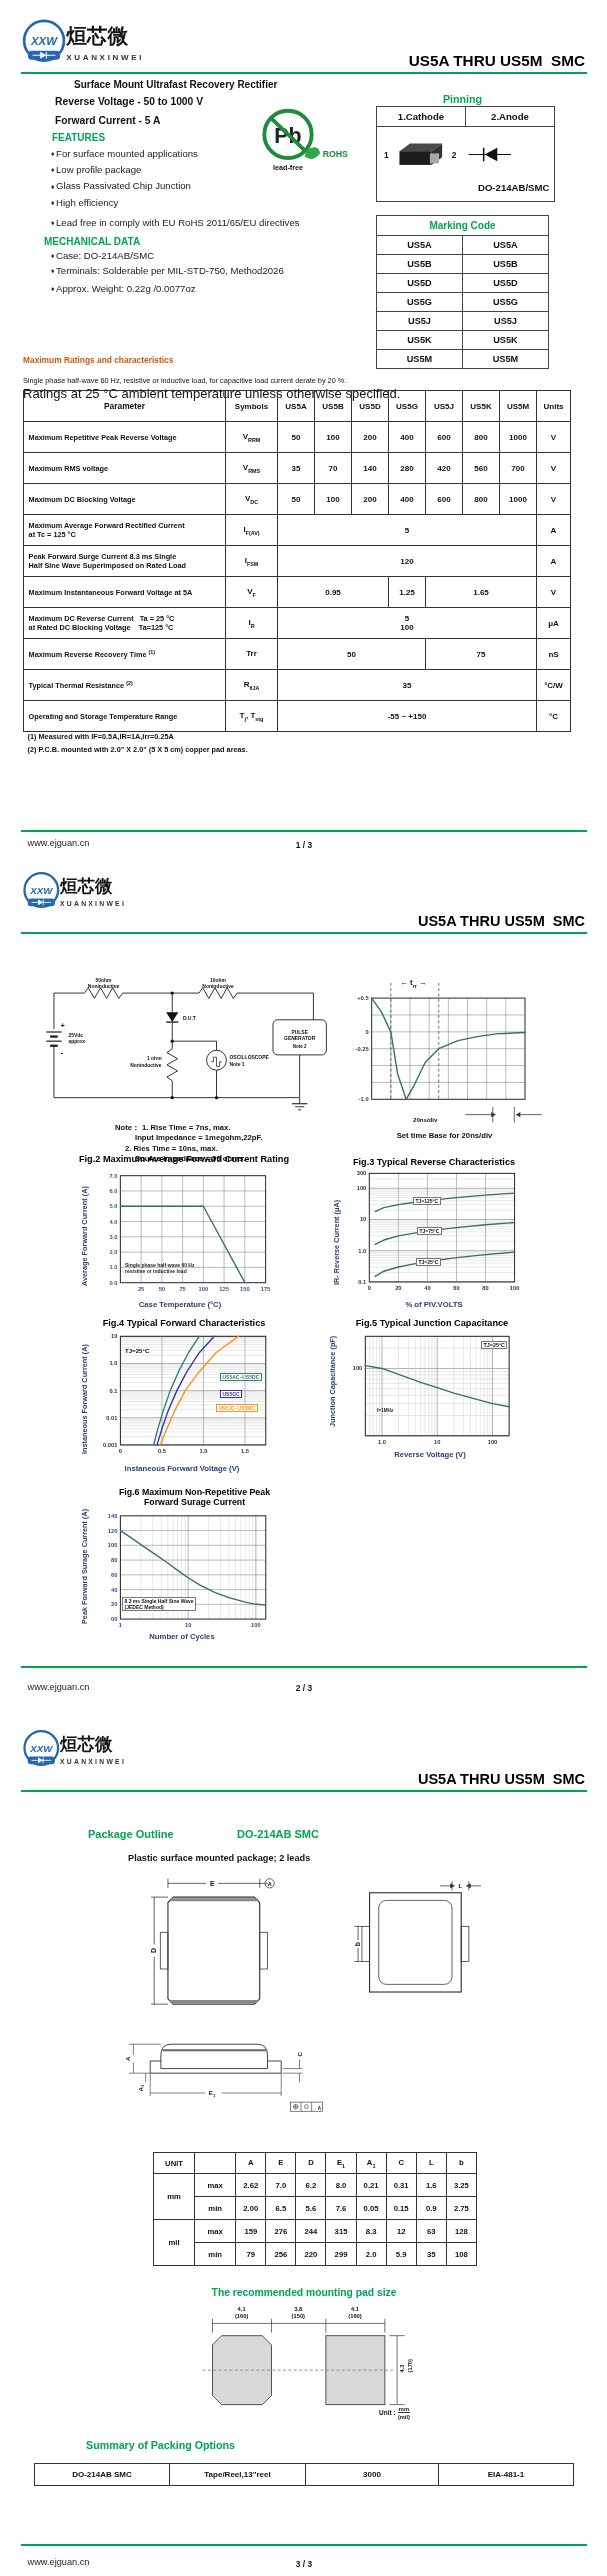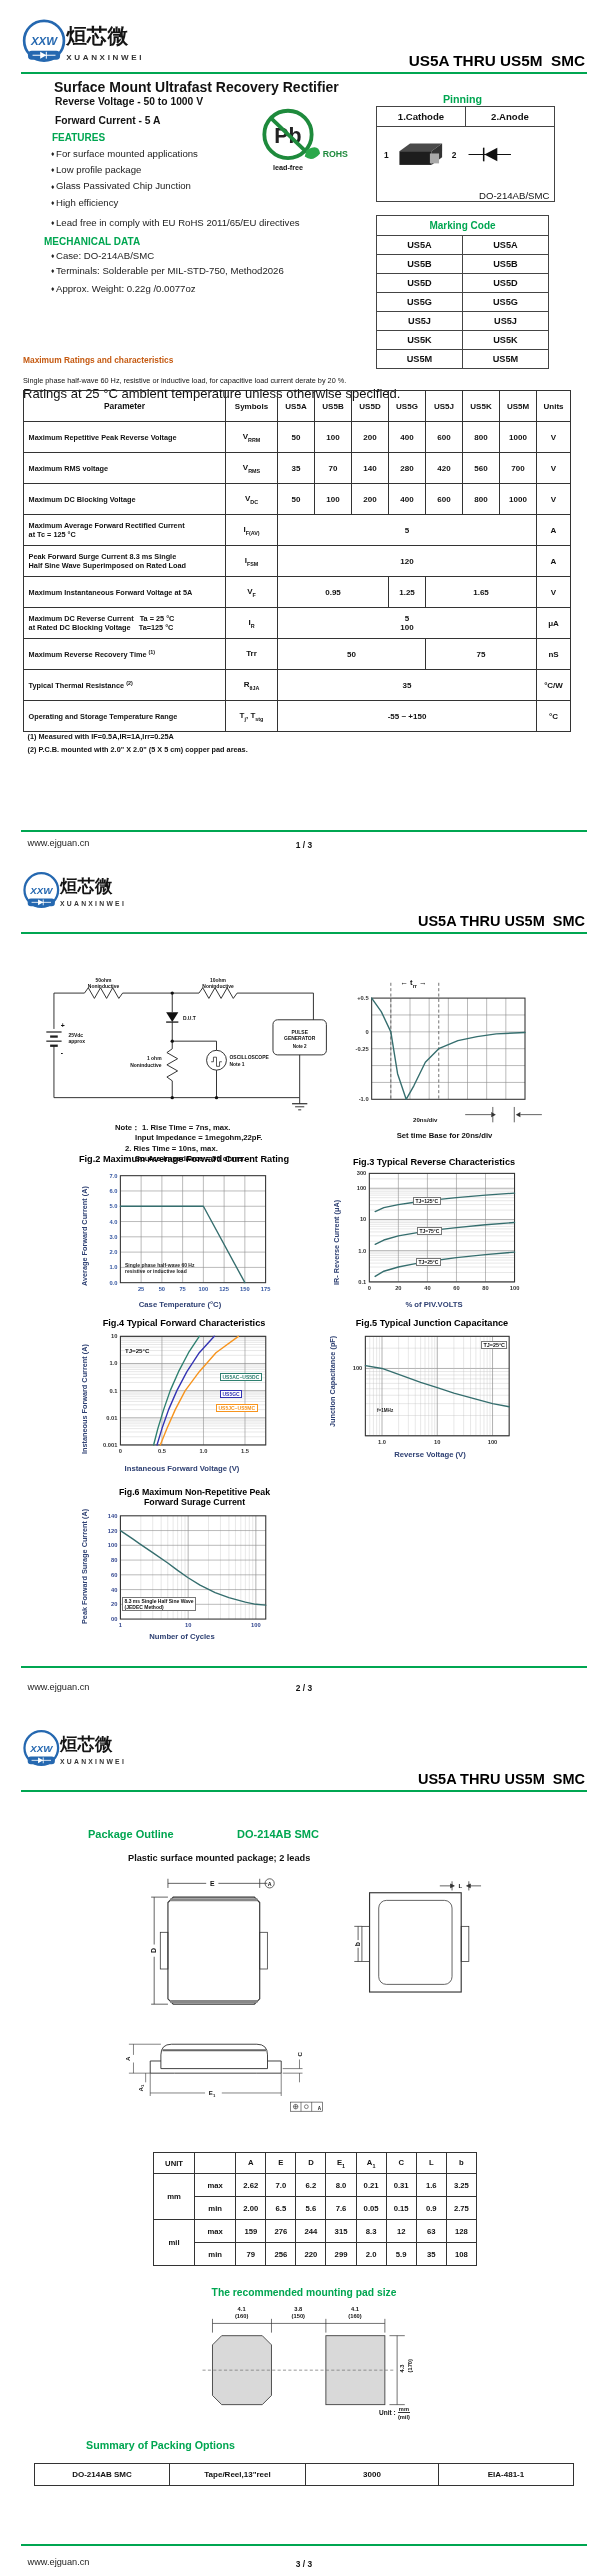--- a/index.html
+++ b/index.html
@@ -60,21 +60,21 @@
       <rect x="9" y="44" width="42" height="12" rx="5" fill="#2568B0"></rect>
       <line x1="15" y1="50" x2="45" y2="50" stroke="#fff" stroke-width="1.3"></line>
       <polygon points="25,45.5 25,54.5 33,50" fill="#fff"></polygon>
       <line x1="33" y1="45.5" x2="33" y2="54.5" stroke="#fff" stroke-width="1.3"></line>
       <text x="59" y="34" font-size="27" font-weight="bold" fill="#151515">烜芯微</text>
       <text x="59" y="56" font-size="10.5" font-weight="bold" letter-spacing="3.5" fill="#333">XUANXINWEI</text>
     </svg>
     <div class="hdr-title" style="top:52px;">US5A THRU US5M  SMC</div>
     <div class="rule" style="top:72px;"></div>
 
-    <div class="abs b" style="left:54px;top:79px;font-size:14px;">Surface Mount Ultrafast Recovery Rectifier</div>
+    <div class="abs b" style="left:74px;top:79px;font-size:10px;">Surface Mount Ultrafast Recovery Rectifier</div>
     <div class="abs b" style="left:55px;top:96px;font-size:10.3px;">Reverse Voltage - 50 to 1000 V</div>
     <div class="abs b" style="left:55px;top:115px;font-size:10.3px;">Forward Current - 5 A</div>
 
     <div class="abs b green" style="left:52px;top:132px;font-size:10px;">FEATURES</div>
     <div class="abs" style="left:51px;top:146px;width:253px;">
       <div class="feat-item"><span class="blt">♦</span><span>For surface mounted applications</span></div>
       <div class="feat-item"><span class="blt">♦</span><span>Low profile package</span></div>
       <div class="feat-item"><span class="blt">♦</span><span>Glass Passivated Chip Junction</span></div>
       <div class="feat-item"><span class="blt">♦</span><span>High efficiency</span></div>
       <div class="feat-item" style="margin-top:3.8px;"><span class="blt">♦</span><span>Lead free in comply with EU RoHS 2011/65/EU directives</span></div>
@@ -113,21 +113,21 @@
               <rect x="12" y="16" width="42" height="18" fill="#1d1d1d"></rect>
               <rect x="52" y="19" width="12" height="13" fill="#a8a8a8"></rect>
             </svg>
             <span style="font-size:8.4px;font-weight:bold;">2</span>
             <svg width="47" height="17" viewBox="0 0 62 22" style="margin-left:10.7px;">
               <line x1="2" y1="11" x2="58" y2="11" stroke="#111" stroke-width="1.6"></line>
               <line x1="22" y1="2" x2="22" y2="20" stroke="#111" stroke-width="2"></line>
               <polygon points="40,2 40,20 23,11" fill="#111"></polygon>
             </svg>
           </div>
-          <div style="position:absolute;right:4.6px;bottom:0;font-size:9.6px;font-weight:normal;">DO-214AB/SMC</div>
+          <div style="position:absolute;right:4.6px;bottom:8px;font-size:9.6px;font-weight:bold;">DO-214AB/SMC</div>
         </td>
       </tr>
     </tbody>
       </table>
 
     <table class="ptable" style="left:376px;top:215px;width:173px;">
       <tbody>
           <tr style="height:20px;padding-left:20px;">
             <td colspan="2" class="green" style="font-size:10px;">Marking Code</td>
           </tr>

